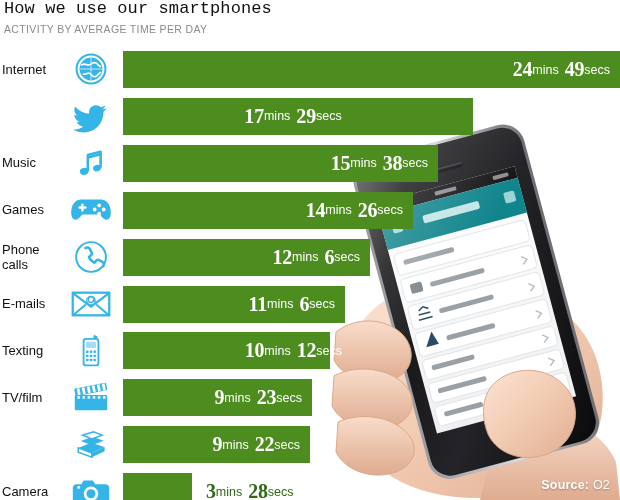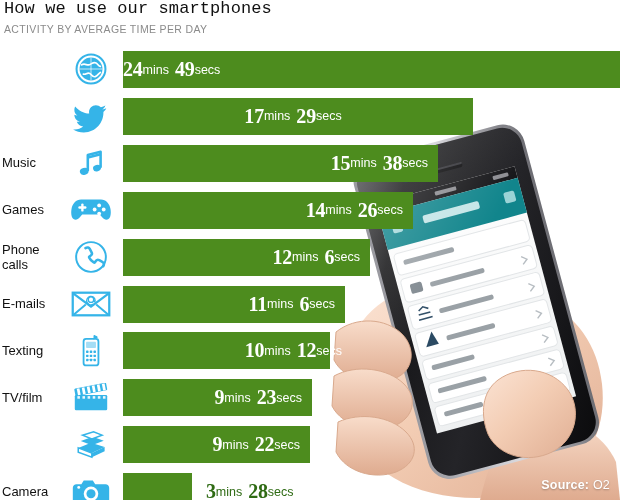--- a/index.html
+++ b/index.html
@@ -199,27 +199,30 @@
                C198 346 168 338 158 316 C150 296 152 274 168 262 Z" fill="url(#skin)" stroke="#d9a98d" stroke-width="1"></path>
     </svg>
     <div class="source">
       <b>Source:</b>
       <span>O2</span>
     </div>
   </div>
 
   <div class="chart" id="chart">
       <div class="row" style="top: 1px;">
+        <div class="row-label">
+          <div>Internet</div>
+        </div>
         <div class="row-icon">
           <svg width="34" height="34">
             <use href="#ic-globe-icon"></use>
           </svg>
         </div>
         <div class="bar" style="width: 497px; background: rgb(77, 140, 30);"></div>
-        <div class="bar-value inside" style="left: 123px; width: 497px; padding-right: 10px; box-sizing: border-box;">
+        <div class="bar-value inside" style="left: 123px; width: 497px; justify-content: flex-end; padding-right: 10px; box-sizing: border-box;">
           <span class="num">24</span>
           <span class="unit">mins</span>
           <span class="gap"></span>
           <span class="num">49</span>
           <span class="unit">secs</span>
         </div>
       </div>
       <div class="row" style="top: 47.9px;">
         <div class="row-icon">
           <svg width="36" height="36">

